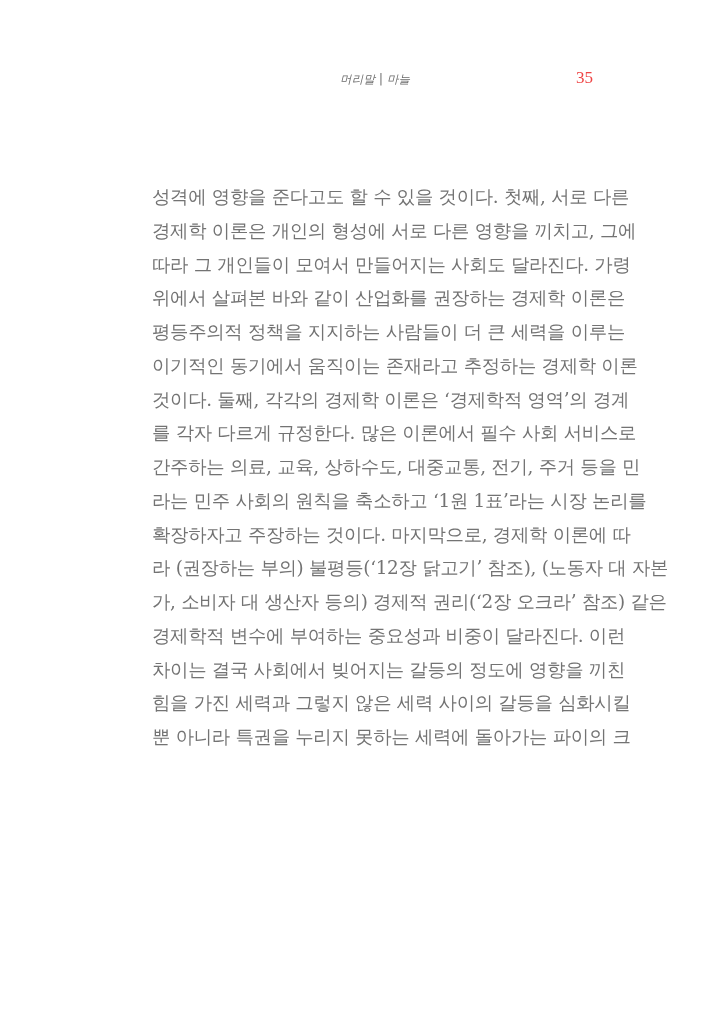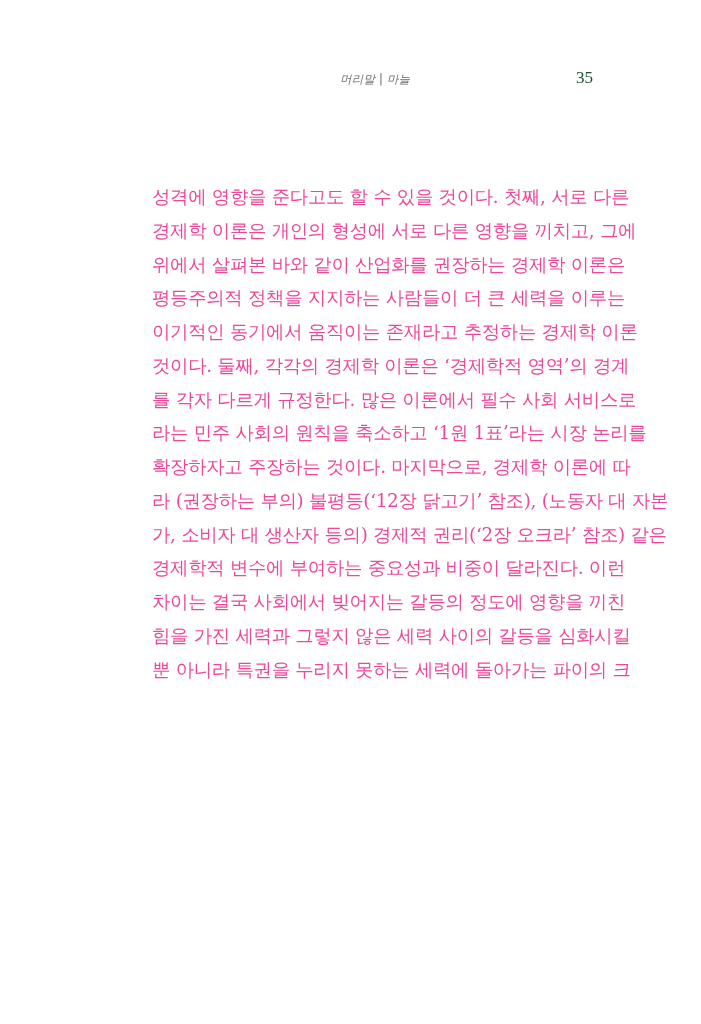--- a/index.html
+++ b/index.html
@@ -31,56 +31,58 @@
       font-size: 11.5px;
       color: #6b6b6b;
       letter-spacing: 0.2px;
     }
     .page-number {
       position: absolute;
       left: 576px;
       top: 0px;
       font-family: "Liberation Serif", "DejaVu Serif", serif;
       font-size: 17px;
-      color: #14532d;
+      color: #ef4444;
     }
     .body-text {
       position: absolute;
       top: 180px;
       left: 152px;
       width: 444px;
     }
     .line {
       display: block;
       height: 33.75px;
       line-height: 33.75px;
       font-size: 18.4px;
       white-space: nowrap;
       text-align: justify;
       text-align-last: justify;
       letter-spacing: -0.3px;
-      color: #ec4899;
+      color: #737373;
     }
   </style>
 </head>
 <body>
 
 <div class="running-header">
   <span class="header-title">머리말 | 마늘</span>
   <span class="page-number">35</span>
 </div>
 
 <div class="body-text">
   <span class="line">성격에 영향을 준다고도 할 수 있을 것이다. 첫째, 서로 다른</span>
   <span class="line">경제학 이론은 개인의 형성에 서로 다른 영향을 끼치고, 그에</span>
+  <span class="line">따라 그 개인들이 모여서 만들어지는 사회도 달라진다. 가령</span>
   <span class="line">위에서 살펴본 바와 같이 산업화를 권장하는 경제학 이론은</span>
   <span class="line">평등주의적 정책을 지지하는 사람들이 더 큰 세력을 이루는</span>
   <span class="line">이기적인 동기에서 움직이는 존재라고 추정하는 경제학 이론</span>
   <span class="line">것이다. 둘째, 각각의 경제학 이론은 ‘경제학적 영역’의 경계</span>
   <span class="line">를 각자 다르게 규정한다. 많은 이론에서 필수 사회 서비스로</span>
+  <span class="line">간주하는 의료, 교육, 상하수도, 대중교통, 전기, 주거 등을 민</span>
   <span class="line">라는 민주 사회의 원칙을 축소하고 ‘1원 1표’라는 시장 논리를</span>
   <span class="line">확장하자고 주장하는 것이다. 마지막으로, 경제학 이론에 따</span>
   <span class="line">라 (권장하는 부의) 불평등(‘12장 닭고기’ 참조), (노동자 대 자본</span>
   <span class="line">가, 소비자 대 생산자 등의) 경제적 권리(‘2장 오크라’ 참조) 같은</span>
   <span class="line">경제학적 변수에 부여하는 중요성과 비중이 달라진다. 이런</span>
   <span class="line">차이는 결국 사회에서 빚어지는 갈등의 정도에 영향을 끼친</span>
   <span class="line">힘을 가진 세력과 그렇지 않은 세력 사이의 갈등을 심화시킬</span>
   <span class="line">뿐 아니라 특권을 누리지 못하는 세력에 돌아가는 파이의 크</span>
 </div>
 

